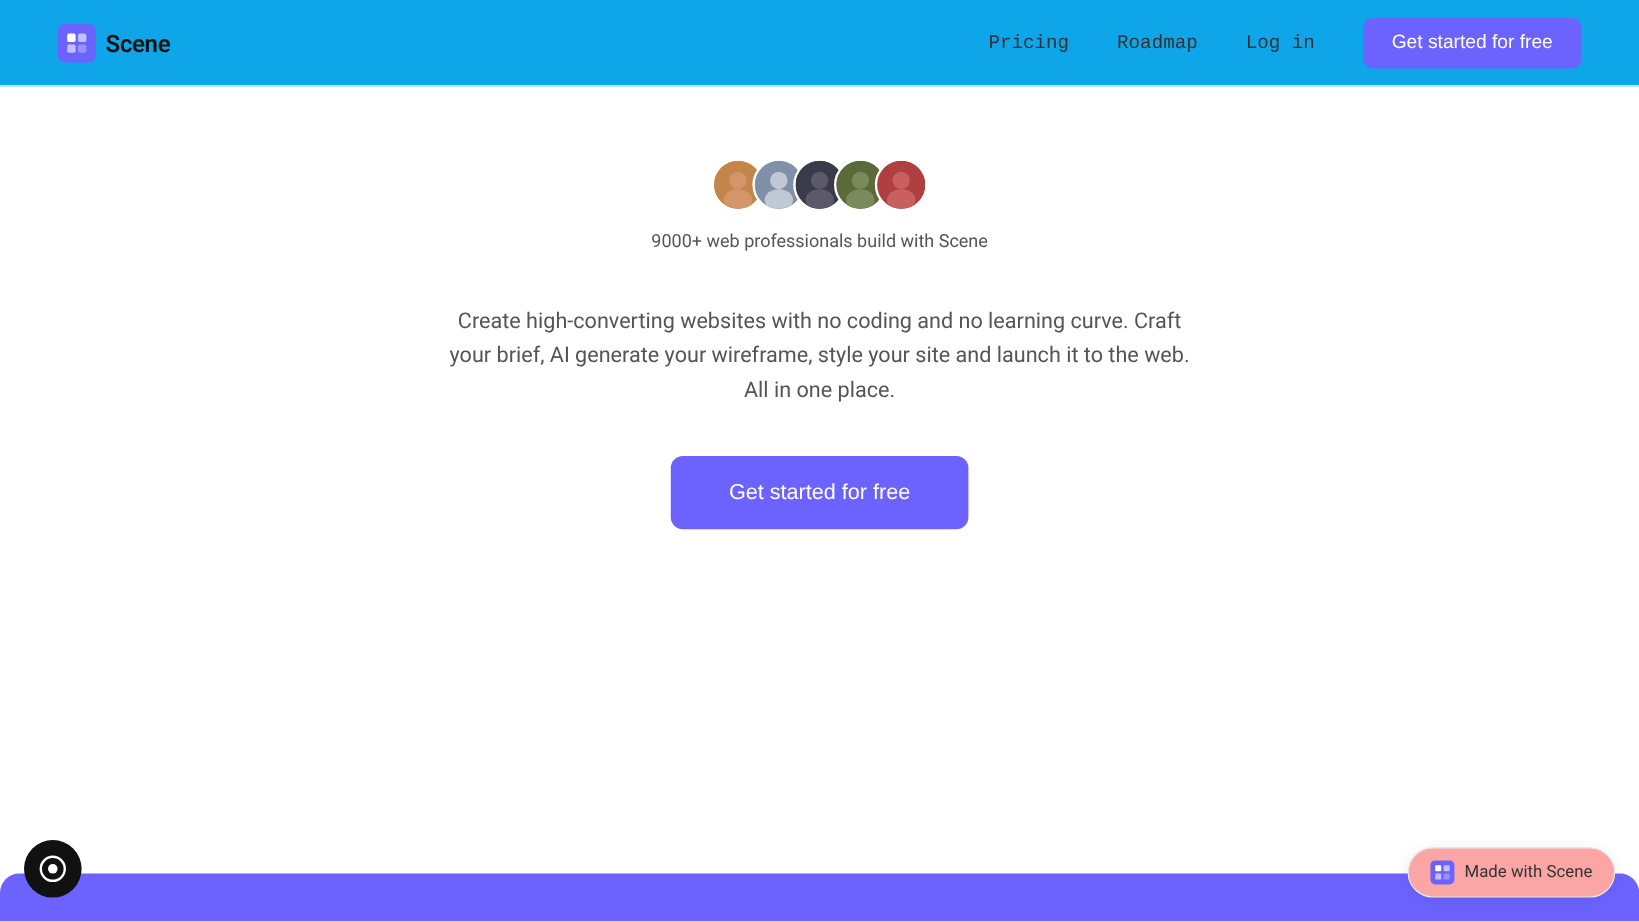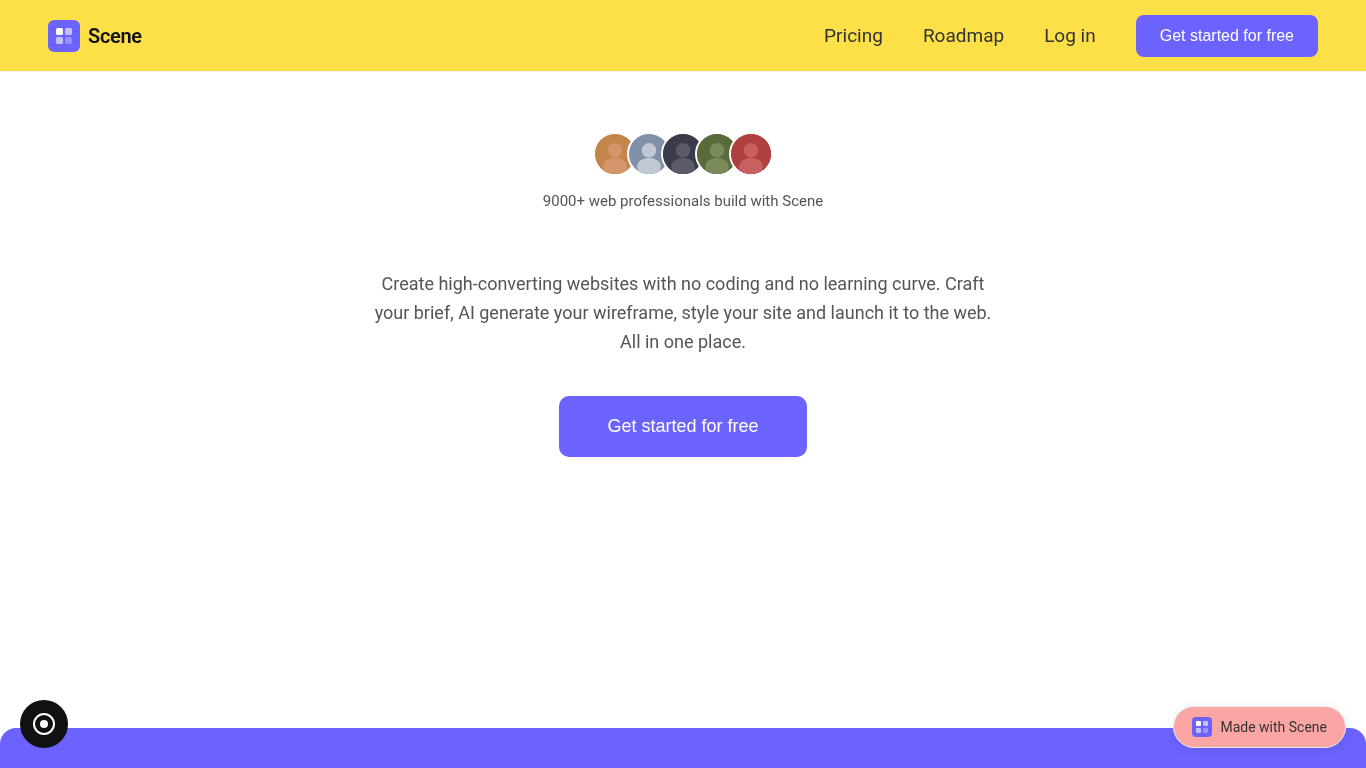--- a/index.html
+++ b/index.html
@@ -17,21 +17,21 @@
       position: relative;
     }
 
     
     nav {
       display: flex;
       align-items: center;
       justify-content: space-between;
       padding: 16px 48px;
       height: 72px;
-      background: #fde047;
+      background: #0ea5e9;
       border-bottom: 1px solid #f0f0f0;
     }
 
     .nav-logo {
       display: flex;
       align-items: center;
       gap: 8px;
       text-decoration: none;
       cursor: pointer;
     }
@@ -58,25 +58,26 @@
       letter-spacing: -0.3px;
     }
 
     .nav-links {
       display: flex;
       align-items: center;
       gap: 40px;
     }
 
     .nav-link {
-      font-size: 19px;
+      font-size: 16px;
       color: #333333;
       text-decoration: none;
       cursor: pointer;
       font-weight: 400;
+      font-family: Liberation Mono, monospace;
     }
 
     .nav-cta {
       background: #6c63ff;
       color: #ffffff;
       border: none;
       padding: 12px 24px;
       border-radius: 8px;
       font-size: 16px;
       font-weight: 500;
@@ -137,21 +138,21 @@
       height: 100%;
       display: flex;
       align-items: center;
       justify-content: center;
       font-size: 22px;
     }
 
     .social-proof-text {
       font-size: 15px;
       color: #555555;
-      margin-bottom: 32px;
+      margin-bottom: 16px;
     }
 
     
     .headline {
       font-size: 88px;
       font-weight: 800;
       color: #0a0a0a;
       line-height: 1.05;
       letter-spacing: -3px;
       margin-bottom: 28px;

